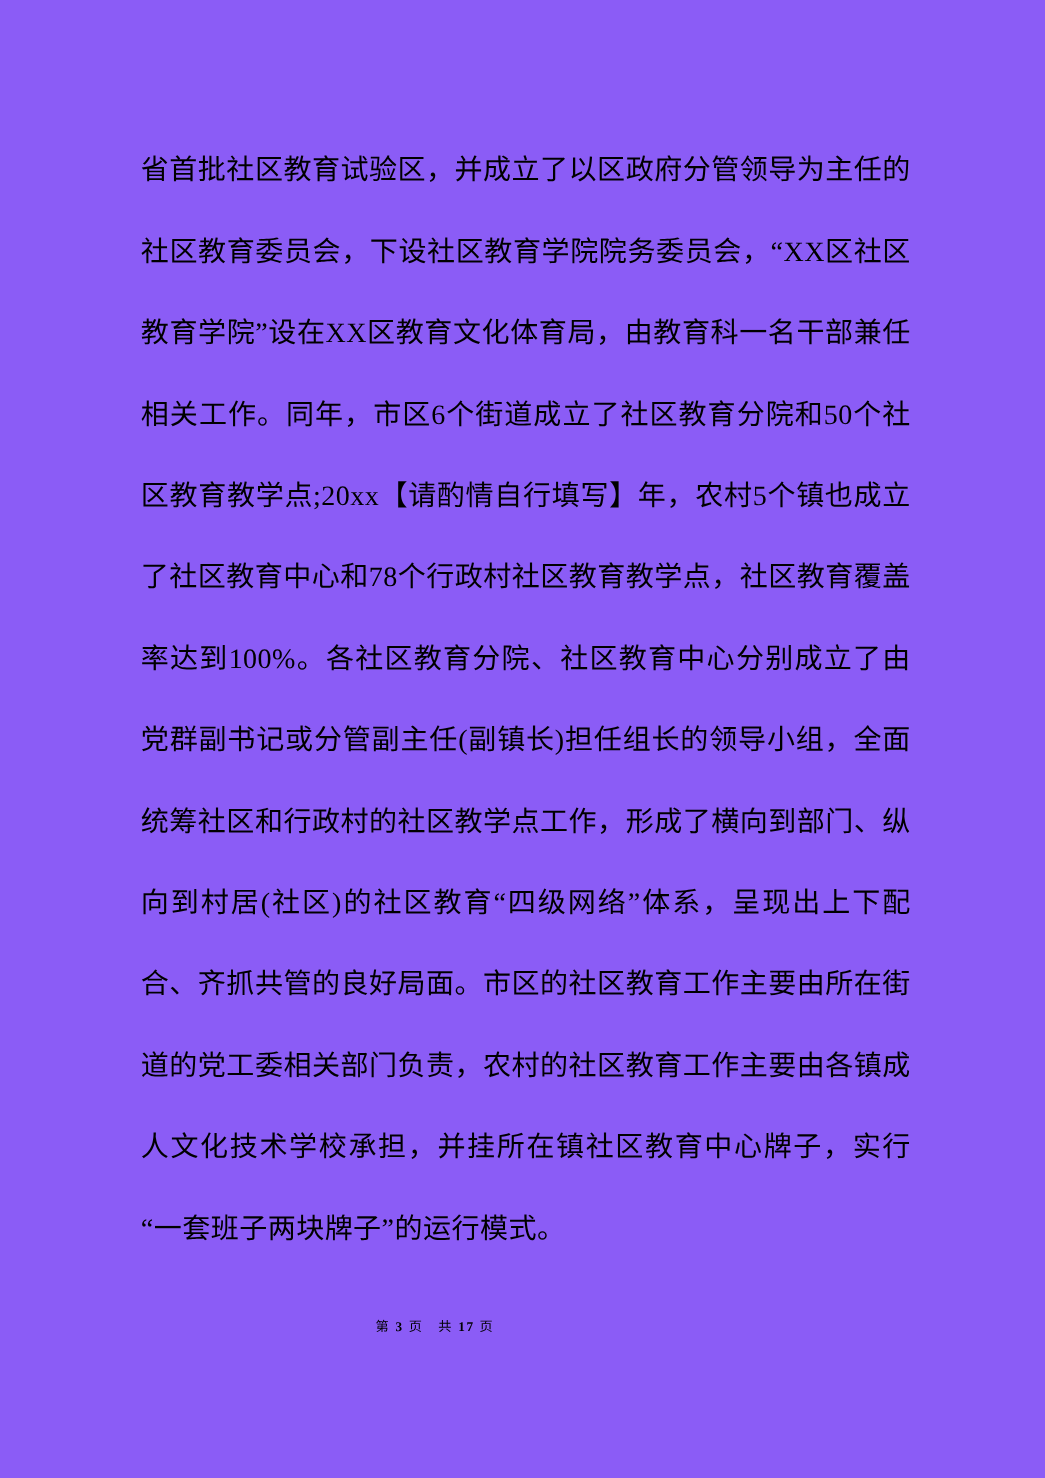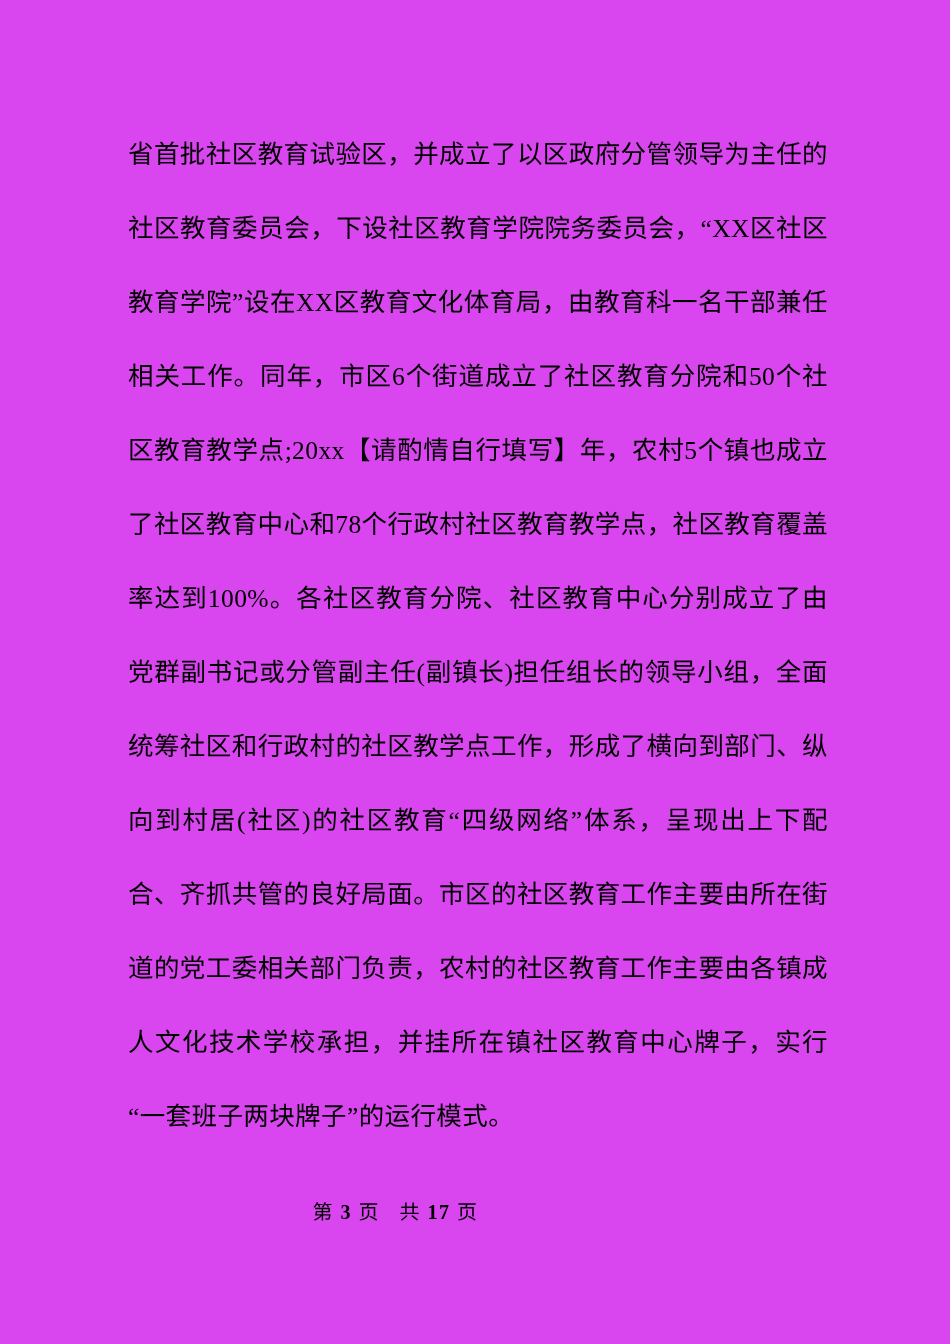--- a/index.html
+++ b/index.html
@@ -14,21 +14,21 @@
     font-family: "Liberation Serif", "DejaVu Serif", serif;
     color: #000000;
     overflow: hidden;
   }
   .page {
     position: absolute;
     left: 0;
     top: 0;
     width: 950px;
     height: 1344px;
-    background: #d946ef;
+    background: #8b5cf6;
   }
   .content {
     position: absolute;
     left: 128px;
     top: 118px;
     width: 700px;
   }
   .para {
     font-size: 25.5px;
     line-height: 74px;
@@ -43,21 +43,21 @@
   }
   .indent {
     text-indent: 2em;
   }
   .footer {
     position: absolute;
     left: 0;
     top: 1196px;
     width: 791px;
     text-align: center;
-    font-size: 20px;
+    font-size: 12px;
     letter-spacing: 1.5px;
     color: #000000;
     font-family: "Liberation Serif", "DejaVu Serif", serif;
   }
   .footer .num {
     font-weight: bold;
   }
 </style>
 </head>
 <body>

